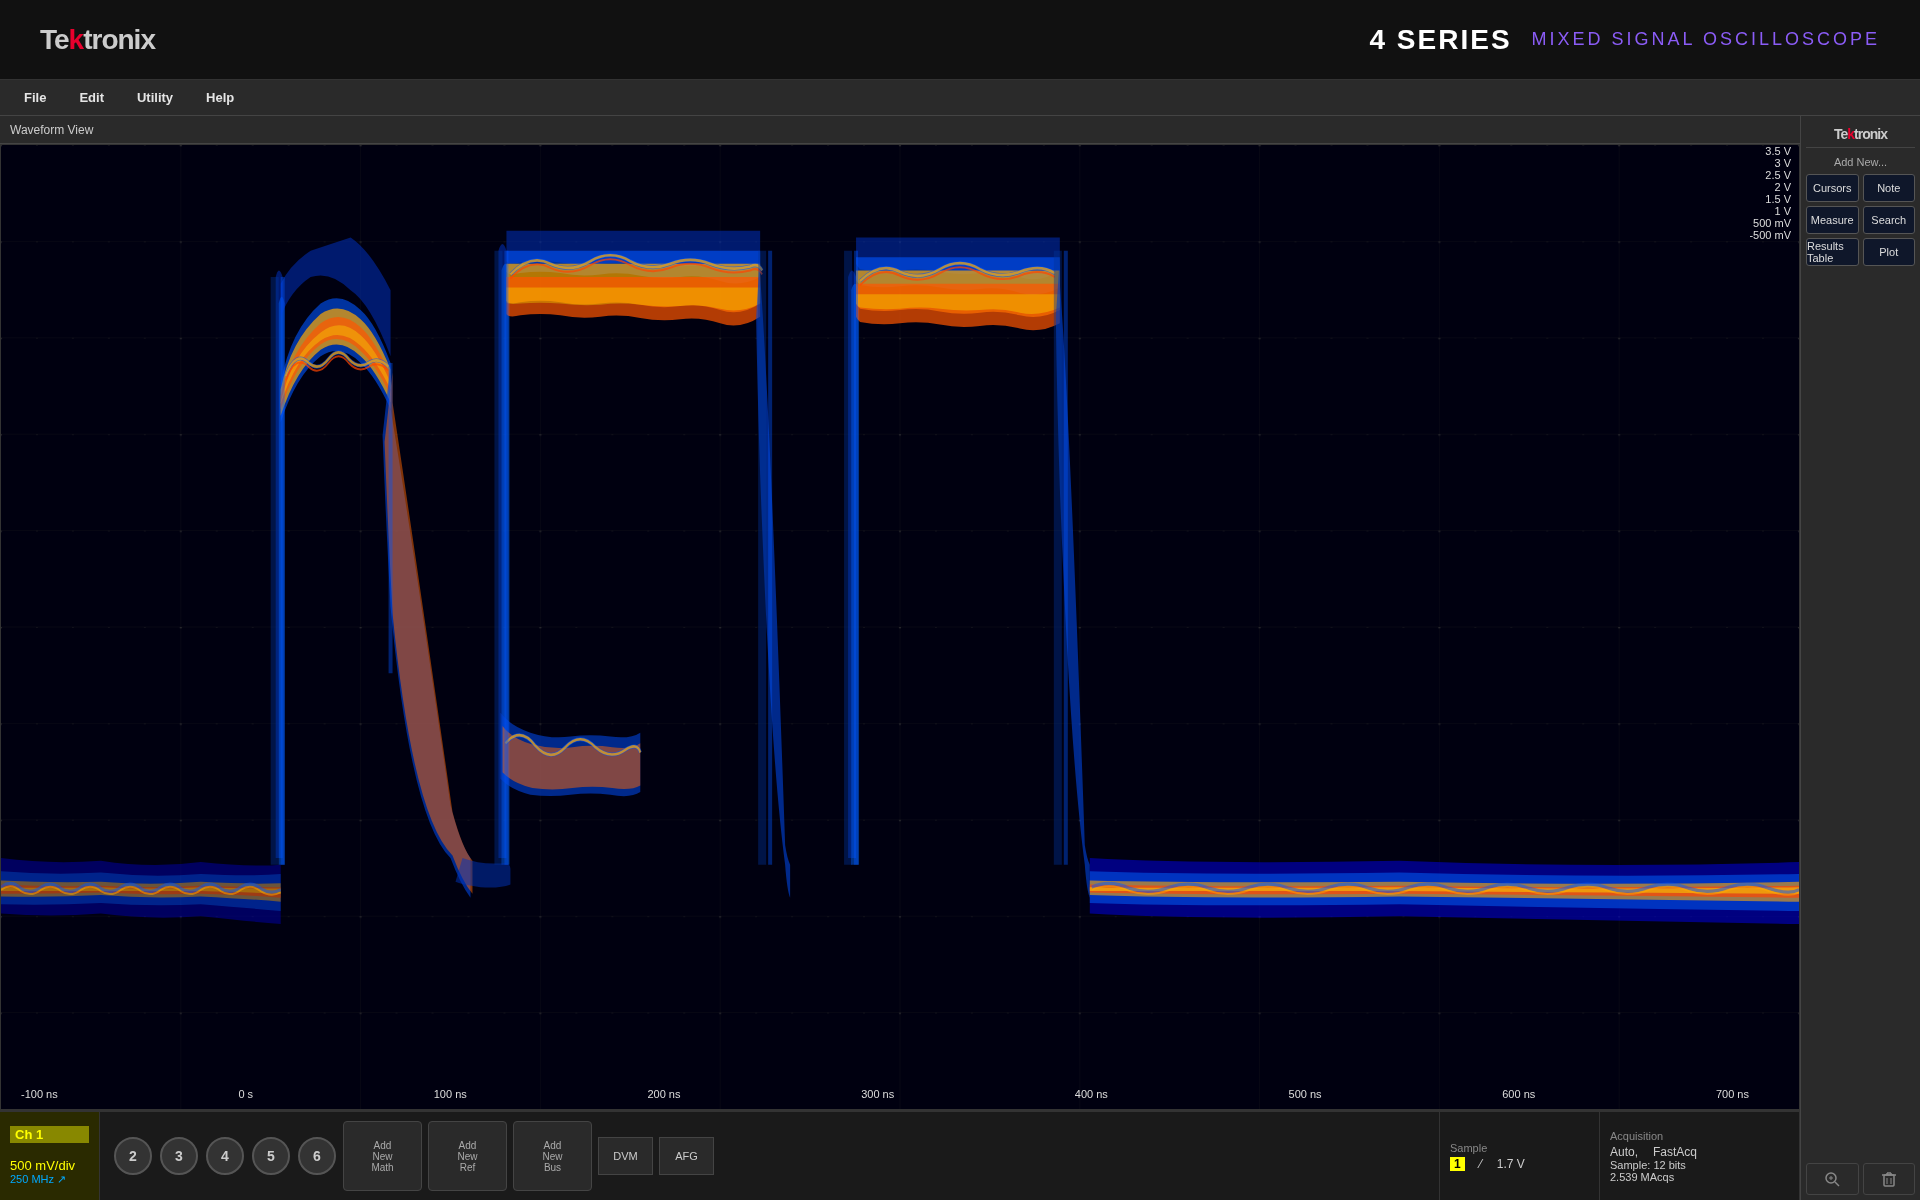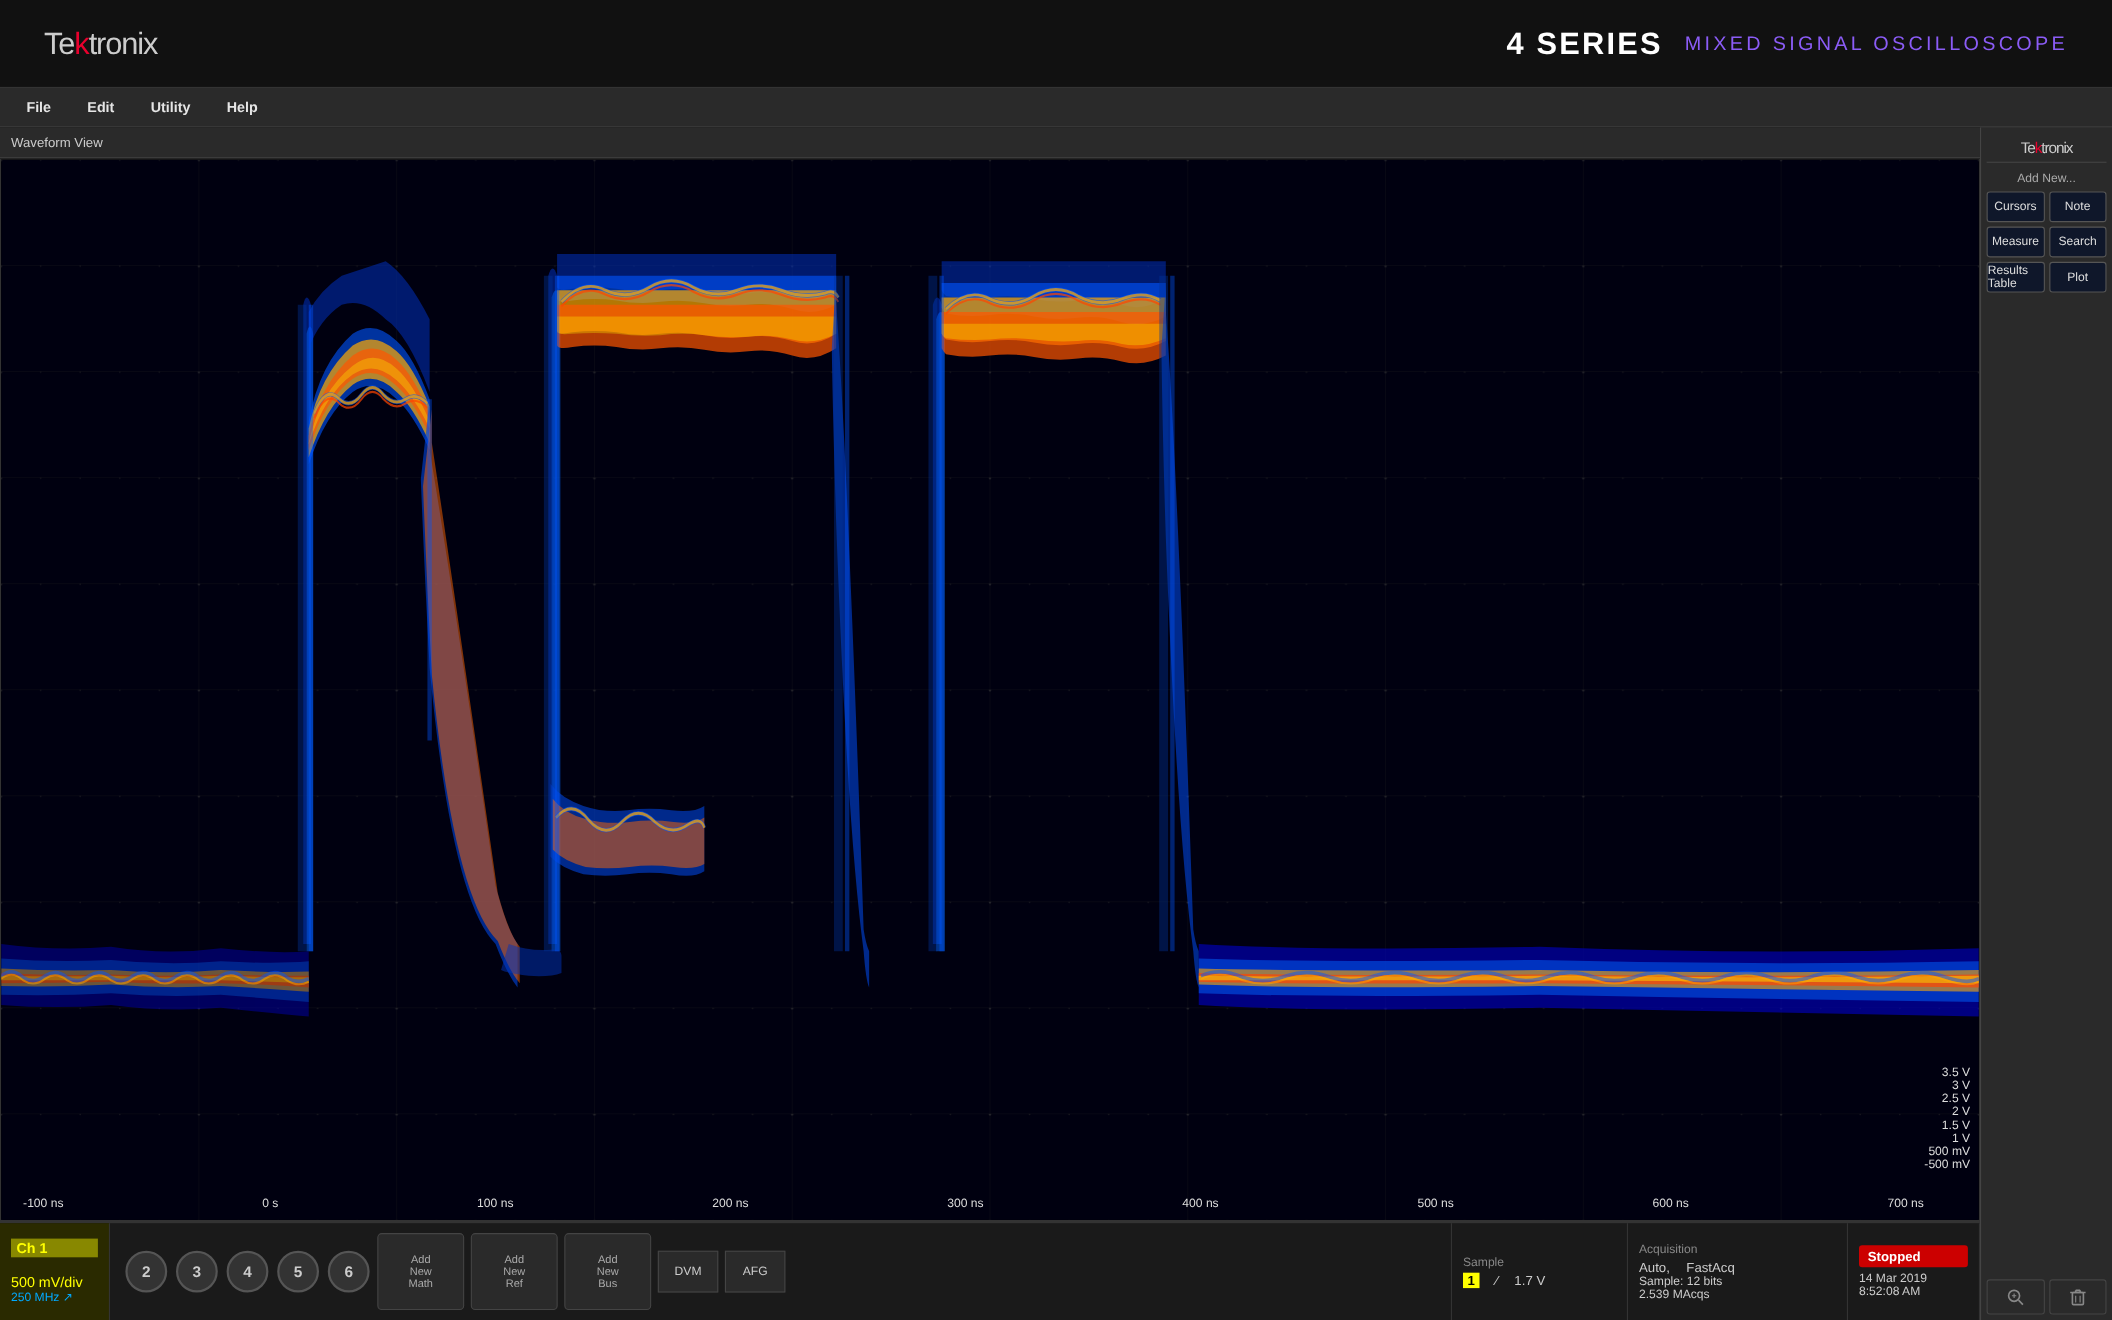--- a/index.html
+++ b/index.html
@@ -107,21 +107,21 @@
     }
 
     
     #y-axis-labels {
       position: absolute;
       right: 8px;
       top: 0;
       bottom: 44px;
       display: flex;
       flex-direction: column;
-      justify-content: flex-end;
+      justify-content: flex-start;
       pointer-events: none;
     }
     .y-label {
       font-size: 11px;
       color: #ddd;
       text-align: right;
     }
 
     
     #x-axis-labels {
@@ -424,21 +424,21 @@
       font-size: 14px;
       cursor: pointer;
       display: flex;
       align-items: center;
       justify-content: center;
     }
 
     
     .tek-logo {
       font-size: 28px;
-      font-weight: normal;
+      font-weight: bold;
       font-family: Arial, sans-serif;
       letter-spacing: -1px;
     }
     .tek-k { color: #e8002d; }
 
     
     #nav-line {
       position: absolute;
       top: 10px;
       left: 10%;
@@ -754,25 +754,20 @@
       <div id="acquisition-block" class="status-block">
         <div id="acq-title">Acquisition</div>
         <div class="h-row">
           <span>Auto,</span>
           <span>FastAcq</span>
         </div>
         <div><span>Sample: 12 bits</span></div>
         <div><span>2.539 MAcqs</span></div>
       </div>
 
-      <div id="date-block" class="status-block">
-        <span id="stopped-badge">Stopped</span>
-        <div><span>14 Mar 2019</span></div>
-        <div><span>8:52:08 AM</span></div>
-      </div>
 
     </div>
   </div>
 
   <div id="right-sidebar">
 
     <div id="sidebar-logo">
       <div class="tek-logo" style="font-size:14px;">
         Te<span class="tek-k">k</span>tronix
       </div>

